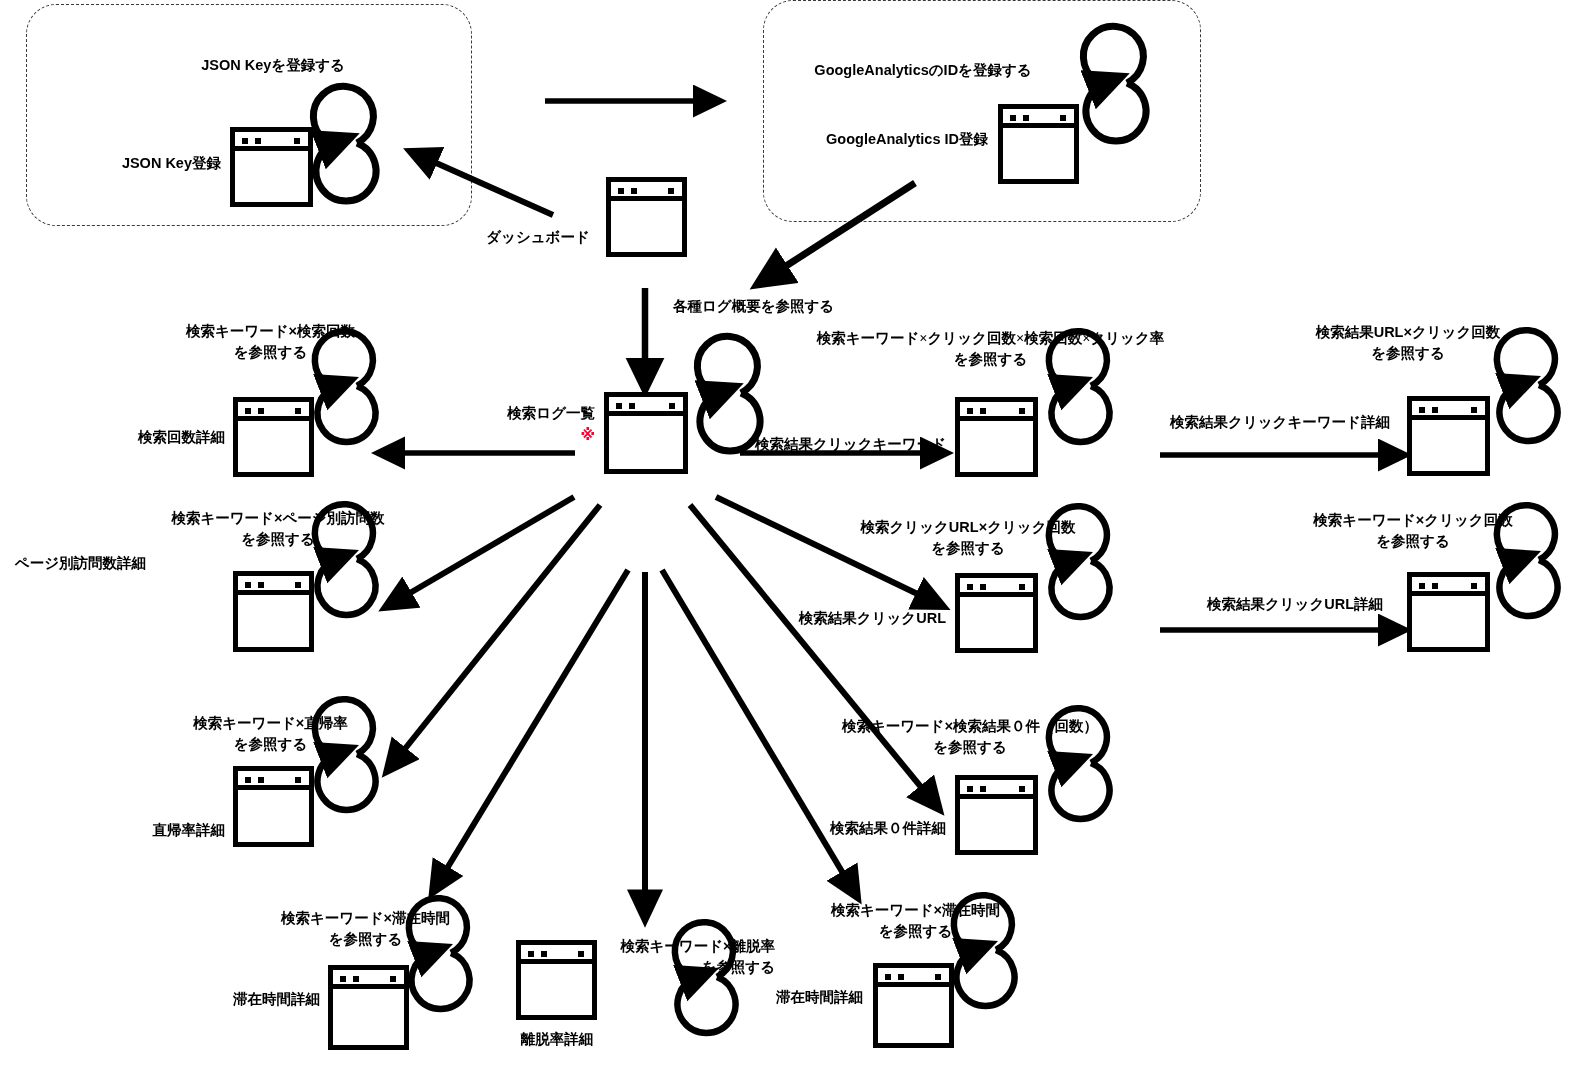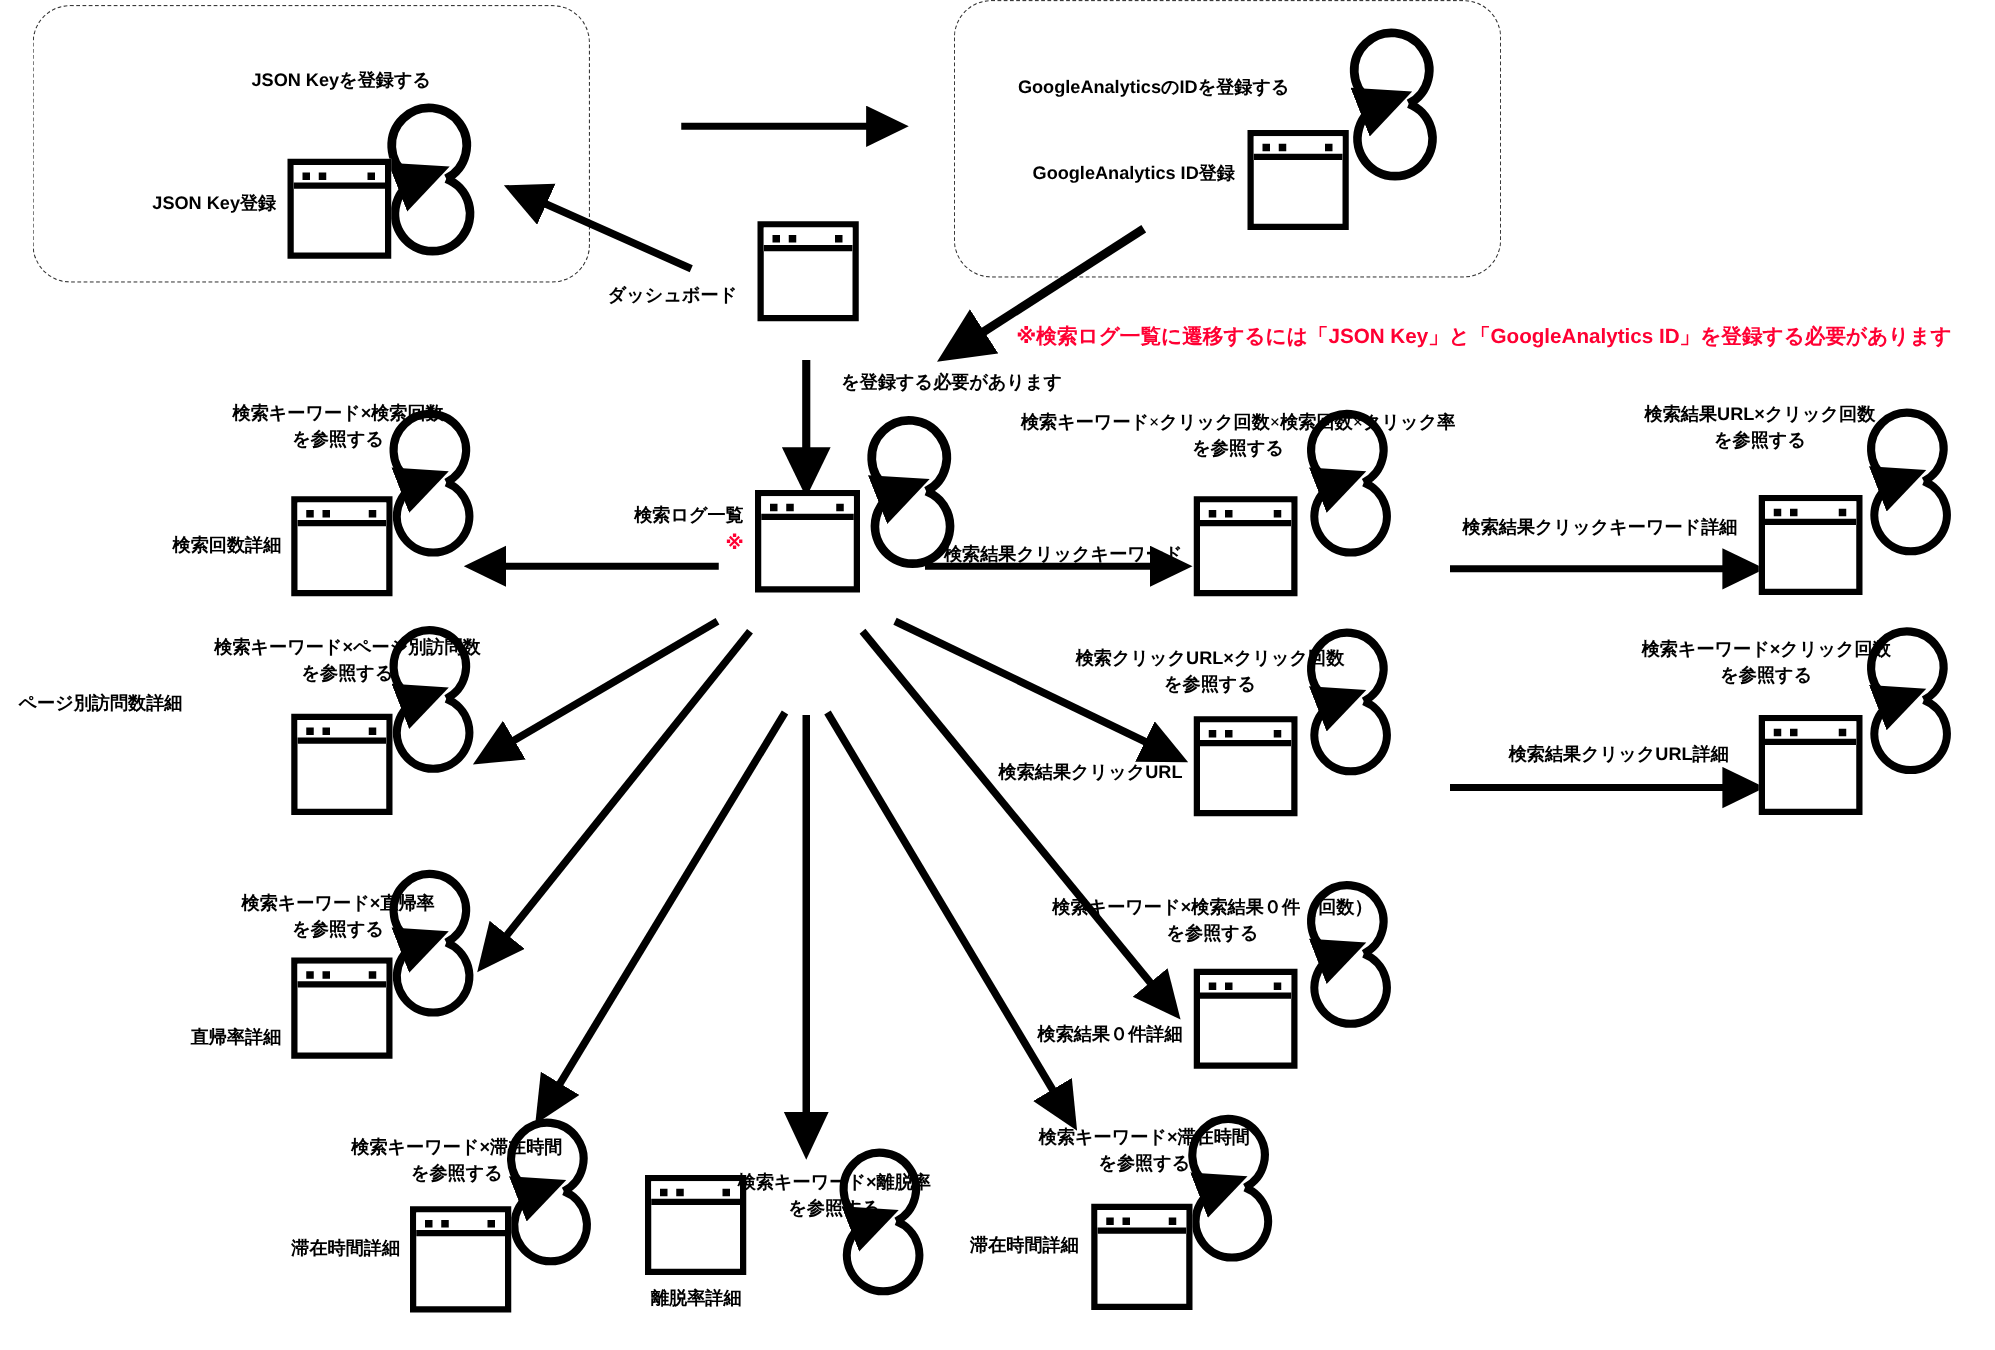--- a/index.html
+++ b/index.html
@@ -311,43 +311,42 @@
   </div>
 
   <div class="lbl center" style="left:143px; top:55px; width:260px;">JSON Keyを登録する</div>
   <div class="lbl right" style="left:61px; top:153px; width:160px;">JSON Key登録</div>
 
   <div class="lbl center" style="left:778px; top:60px; width:290px;">GoogleAnalyticsのIDを登録する</div>
   <div class="lbl right" style="left:805px; top:129px; width:183px;">GoogleAnalytics ID登録</div>
 
   <div class="lbl center" style="left:478px; top:227px; width:120px;">ダッシュボード</div>
 
-  <div class="lbl bignote" style="left:813px; top:258px; width:780px;">※検索ログ一覧に遷移するには「JSON Key」と「GoogleAnalytics ID」を登録する必要があります</div>
-
-  <div class="lbl" style="left:673px; top:296px; width:250px;">を登録する必要があります</div>
+
+  <div class="lbl" style="left:673px; top:296px; width:250px;">各種ログ概要を参照する</div>
   <div class="lbl right" style="left:435px; top:403px; width:160px;">検索ログ一覧</div>
   <div class="lbl right star" style="left:435px; top:424px; width:160px;">※</div>
 
   <div class="lbl center" style="left:163px; top:321px; width:215px;">検索キーワード×検索回数
 を参照する</div>
   <div class="lbl right" style="left:60px; top:427px; width:165px;">検索回数詳細</div>
 
   <div class="lbl center" style="left:153px; top:508px; width:250px;">検索キーワード×ページ別訪問数
 を参照する</div>
   <div class="lbl right" style="left:0px; top:553px; width:146px;">ページ別訪問数詳細</div>
 
   <div class="lbl center" style="left:163px; top:713px; width:215px;">検索キーワード×直帰率
 を参照する</div>
   <div class="lbl right" style="left:70px; top:820px; width:155px;">直帰率詳細</div>
 
   <div class="lbl center" style="left:258px; top:908px; width:215px;">検索キーワード×滞在時間
 を参照する</div>
   <div class="lbl right" style="left:165px; top:989px; width:155px;">滞在時間詳細</div>
 
-  <div class="lbl center" style="left:560px; top:936px; width:215px;">検索キーワード×離脱率
+  <div class="lbl center" style="left:560px; top:936px; width:215px;text-align:right;">検索キーワード×離脱率
 を参照する</div>
   <div class="lbl center" style="left:497px; top:1029px; width:120px;">離脱率詳細</div>
 
   <div class="lbl center" style="left:808px; top:900px; width:215px;">検索キーワード×滞在時間
 を参照する</div>
   <div class="lbl right" style="left:708px; top:987px; width:155px;">滞在時間詳細</div>
 
   <div class="lbl center" style="left:798px; top:328px; width:385px;font-family:Liberation Serif, serif;">検索キーワード×クリック回数×検索回数×クリック率
 を参照する</div>
   <div class="lbl right" style="left:738px; top:434px; width:208px;">検索結果クリックキーワード</div>

